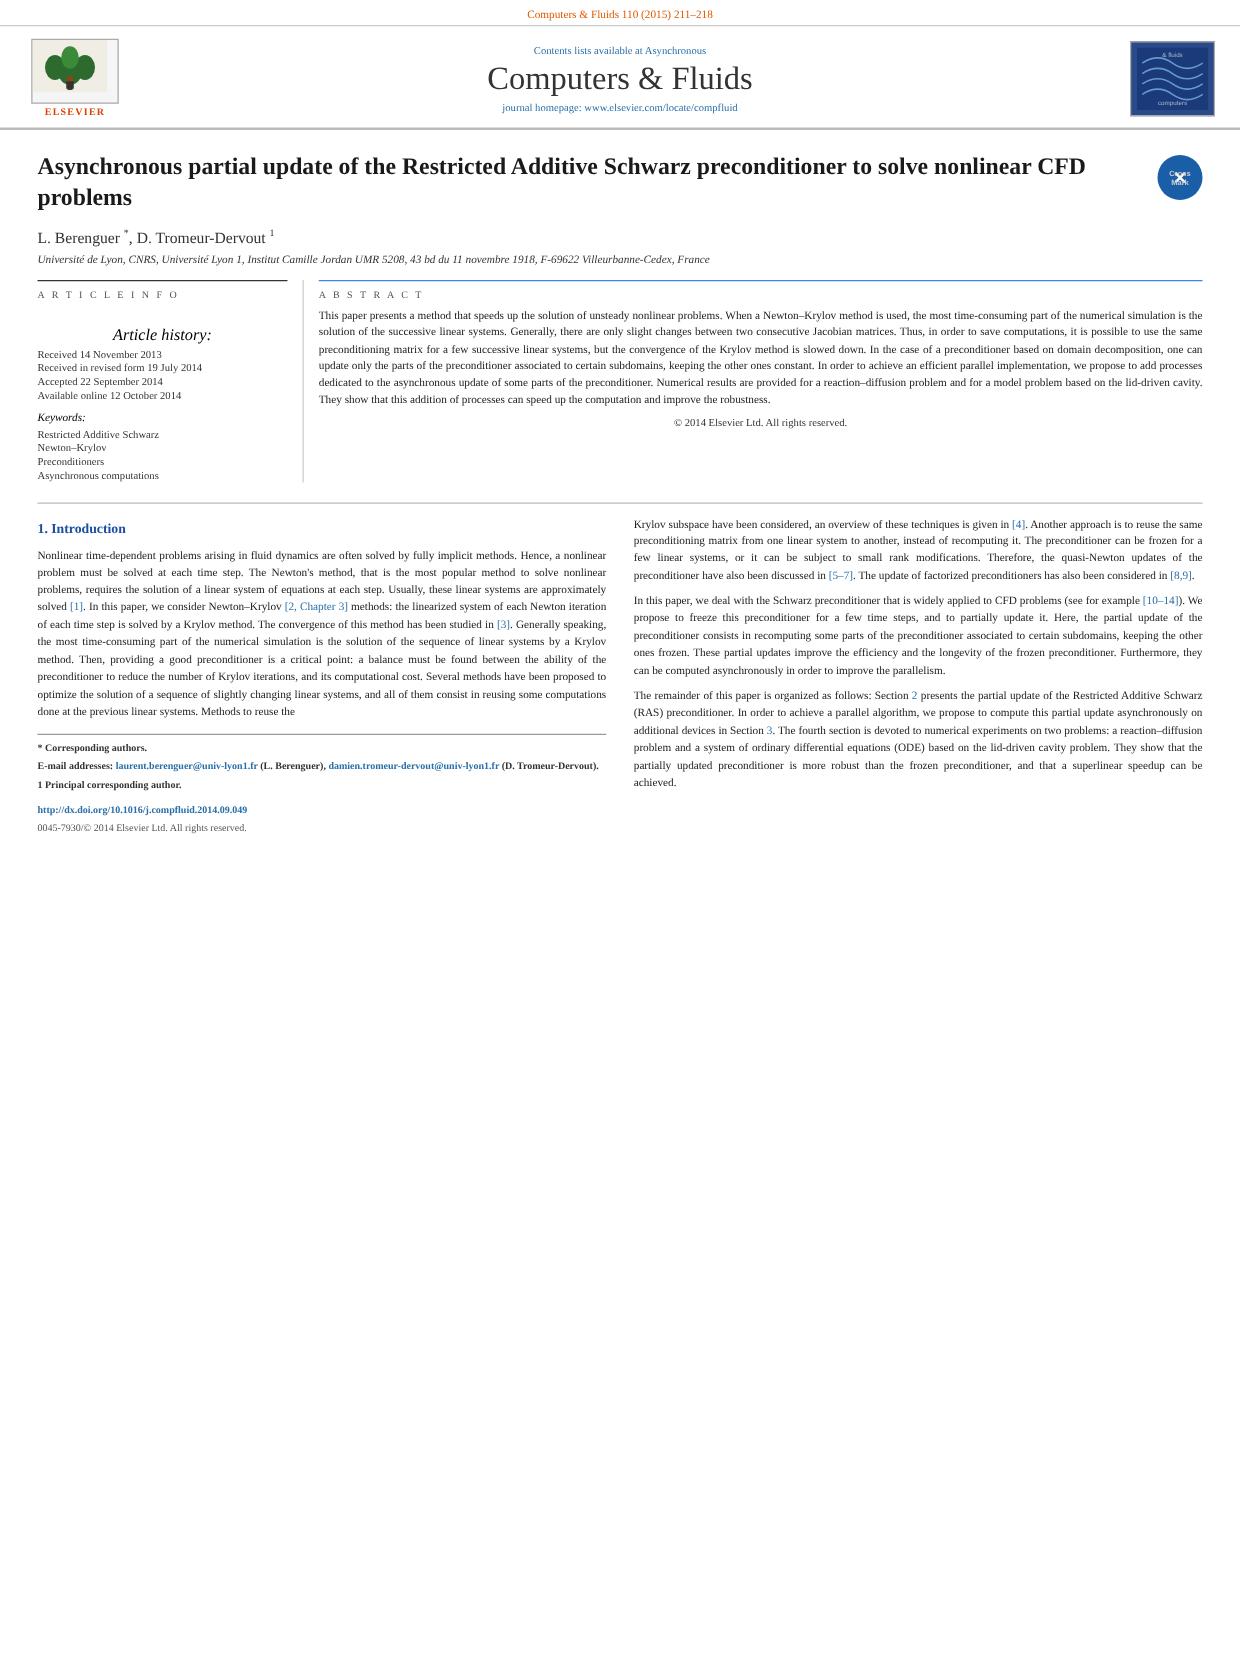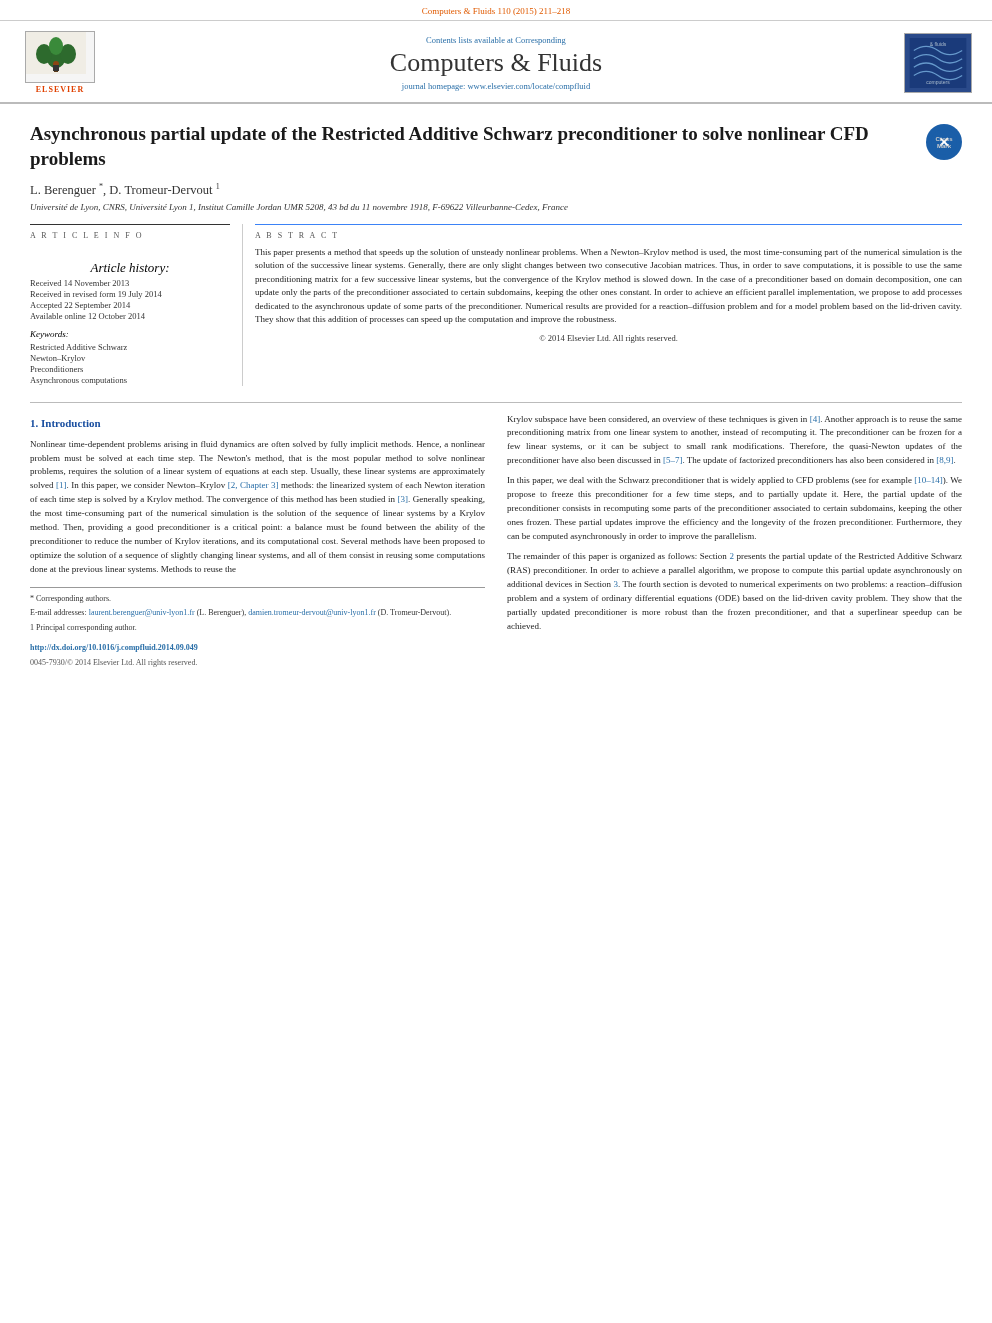--- a/index.html
+++ b/index.html
@@ -251,20 +251,21 @@
     
     .footer-notes {
       border-top: 1px solid #999;
       margin-top: 10px;
       padding-top: 5px;
     }
     .footer-notes .fn-line {
       font-size: 8px;
       color: #333;
       margin-bottom: 2px;
+      font-weight: bold;
     }
     .footer-notes .fn-line a { color: #2a6fa8; text-decoration: none; }
 
     
     .bottom-links {
       margin-top: 8px;
       font-size: 8px;
     }
     .bottom-links a { color: #2a6fa8; text-decoration: none; }
     .bottom-links .doi-line { color: #2a6fa8; margin-bottom: 2px; font-weight: bold; }
@@ -305,21 +306,21 @@
           <ellipse cx="30" cy="32" rx="3" ry="3" fill="#8B4513"></ellipse>
           <rect x="27" y="33" width="6" height="6" fill="#333"></rect>
         </svg>
       </div>
       <div class="logo-text">ELSEVIER</div>
     </div>
 
     <div class="journal-title-area">
       <div class="sciencedirect-line">
         <span>Contents lists available at</span>
-        <span style="color:#2a6fa8;">Corresponding</span>
+        <span style="color:#2a6fa8;">Asynchronous</span>
       </div>
       <div class="journal-name">Computers &amp; Fluids</div>
       <div class="homepage-line">
         <span>journal homepage: www.elsevier.com/locate/compfluid</span>
       </div>
     </div>
 
     <div class="journal-logo-right">
       <div class="logo-box2">
         <svg class="journal-logo-svg" viewBox="0 0 68 60" xmlns="http://www.w3.org/2000/svg">

